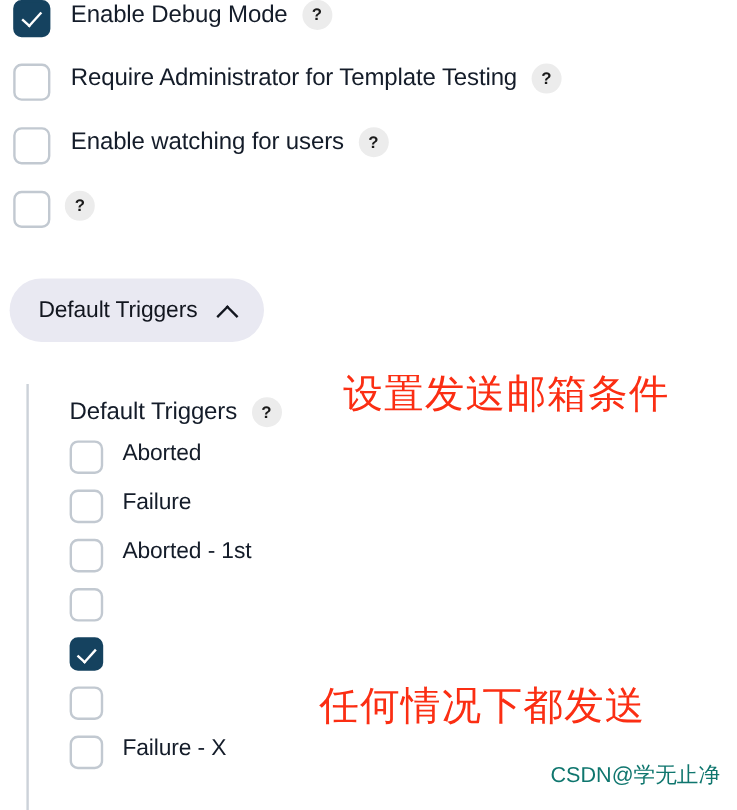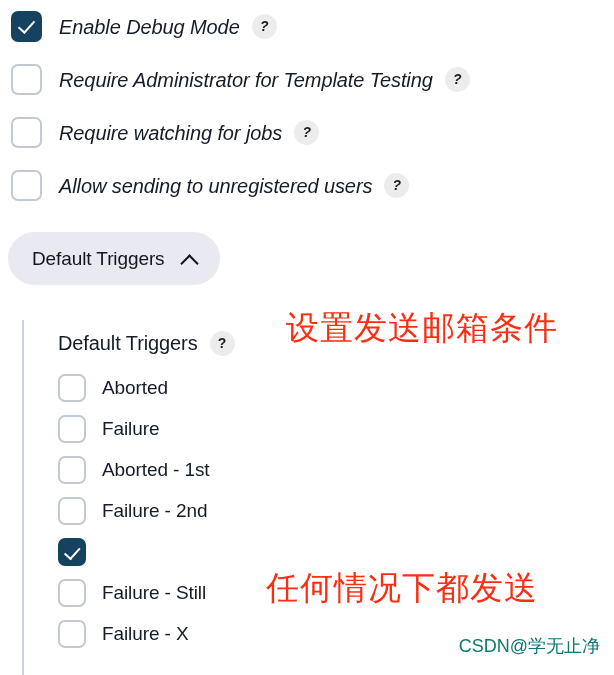--- a/index.html
+++ b/index.html
@@ -19,24 +19,23 @@
 
   
   .settings-list {
     position: absolute;
     top: 0;
     left: 0;
     width: 614px;
   }
   .setting-row {
     display: flex;
-    align-items: center;
+    align-items: flex-start;
     height: 53px;
     padding-left: 11px;
-    font-style: italic;
   }
 
   .cb {
     width: 31px;
     height: 31px;
     min-width: 31px;
     border-radius: 7px;
     border: 2px solid #c2c9d1;
     background: #ffffff;
     position: relative;
@@ -147,21 +146,21 @@
     font-size: 20px;
     color: #141c29;
     letter-spacing: -0.1px;
   }
 
   .trigger-rows {
     padding-left: 58px;
   }
   .trigger-row {
     display: flex;
-    align-items: center;
+    align-items: flex-start;
     height: 41px;
   }
   .cb-sm {
     width: 28px;
     height: 28px;
     min-width: 28px;
     border-radius: 7px;
     border: 2px solid #c2c9d1;
     background: #ffffff;
     position: relative;
@@ -225,27 +224,26 @@
   </div>
 
   <div class="setting-row">
     <span class="cb"></span>
     <span class="setting-label">Require Administrator for Template Testing</span>
     <span class="help-badge">?</span>
   </div>
 
   <div class="setting-row">
     <span class="cb"></span>
-    <span class="setting-label">Require watching for jobs</span>
+    <span class="setting-label">Enable watching for users</span>
     <span class="help-badge">?</span>
   </div>
 
   <div class="setting-row">
     <span class="cb"></span>
-    <span class="setting-label">Allow sending to unregistered users</span>
     <span class="help-badge">?</span>
   </div>
 
 </div>
 
 <button class="section-toggle">
   <span class="section-toggle-label">Default Triggers</span>
   <span class="chevron-up"></span>
 </button>
 
@@ -270,30 +268,28 @@
     </div>
 
 
     <div class="trigger-row">
       <span class="cb-sm"></span>
       <span class="trigger-label">Aborted - 1st</span>
     </div>
 
     <div class="trigger-row">
       <span class="cb-sm"></span>
-      <span class="trigger-label">Failure - 2nd</span>
     </div>
 
     <div class="trigger-row">
       <span class="cb-sm checked"></span>
     </div>
 
     <div class="trigger-row">
       <span class="cb-sm"></span>
-      <span class="trigger-label">Failure - Still</span>
     </div>
 
     <div class="trigger-row">
       <span class="cb-sm"></span>
       <span class="trigger-label">Failure - X</span>
     </div>
 
   </div>
 </div>
 

